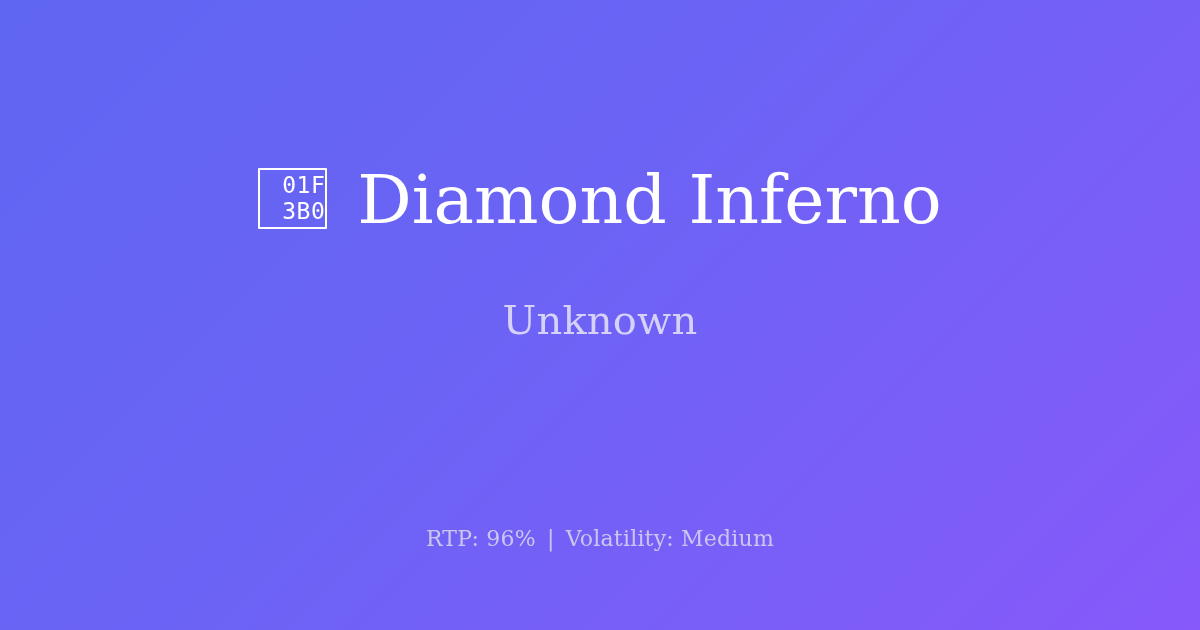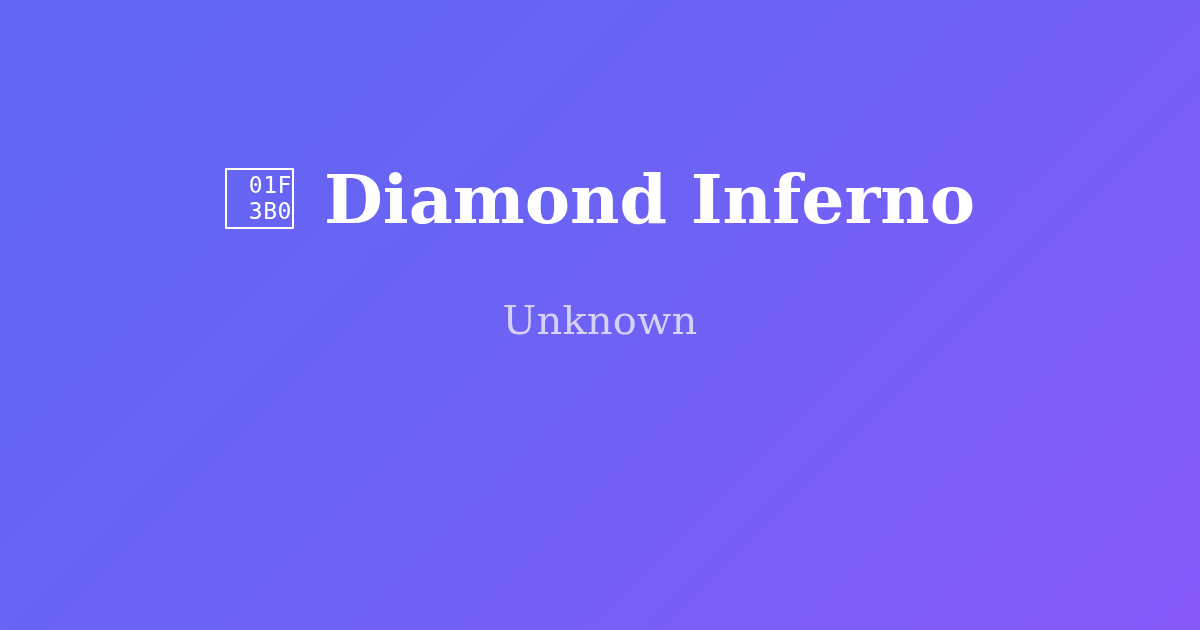--- a/index.html
+++ b/index.html
@@ -71,21 +71,21 @@
   }
 
   .tofu-row {
     display: block;
     height: 26px;
   }
 
   #game-title {
     font-family: "DejaVu Serif", "Liberation Serif", serif;
     font-size: 68px;
-    font-weight: 700;
+    font-weight: 400;
     color: #ffffff;
     letter-spacing: 0px;
     white-space: nowrap;
     line-height: 1.05;
   }
 
   #game-provider {
     margin-top: 63px;
     font-family: "DejaVu Serif", "Liberation Serif", serif;
     font-size: 40px;
@@ -129,14 +129,21 @@
       </span>
 
       <h1 id="game-title">Diamond Inferno</h1>
 
     </div>
 
     <div id="game-provider">Unknown</div>
 
   </div>
 
+  <div id="game-stats">
+    <span>RTP:</span>
+    <span>96%</span>
+    <span class="stat-divider">|</span>
+    <span>Volatility:</span>
+    <span>Medium</span>
+  </div>
 
 </div>
 
 </body></html>

